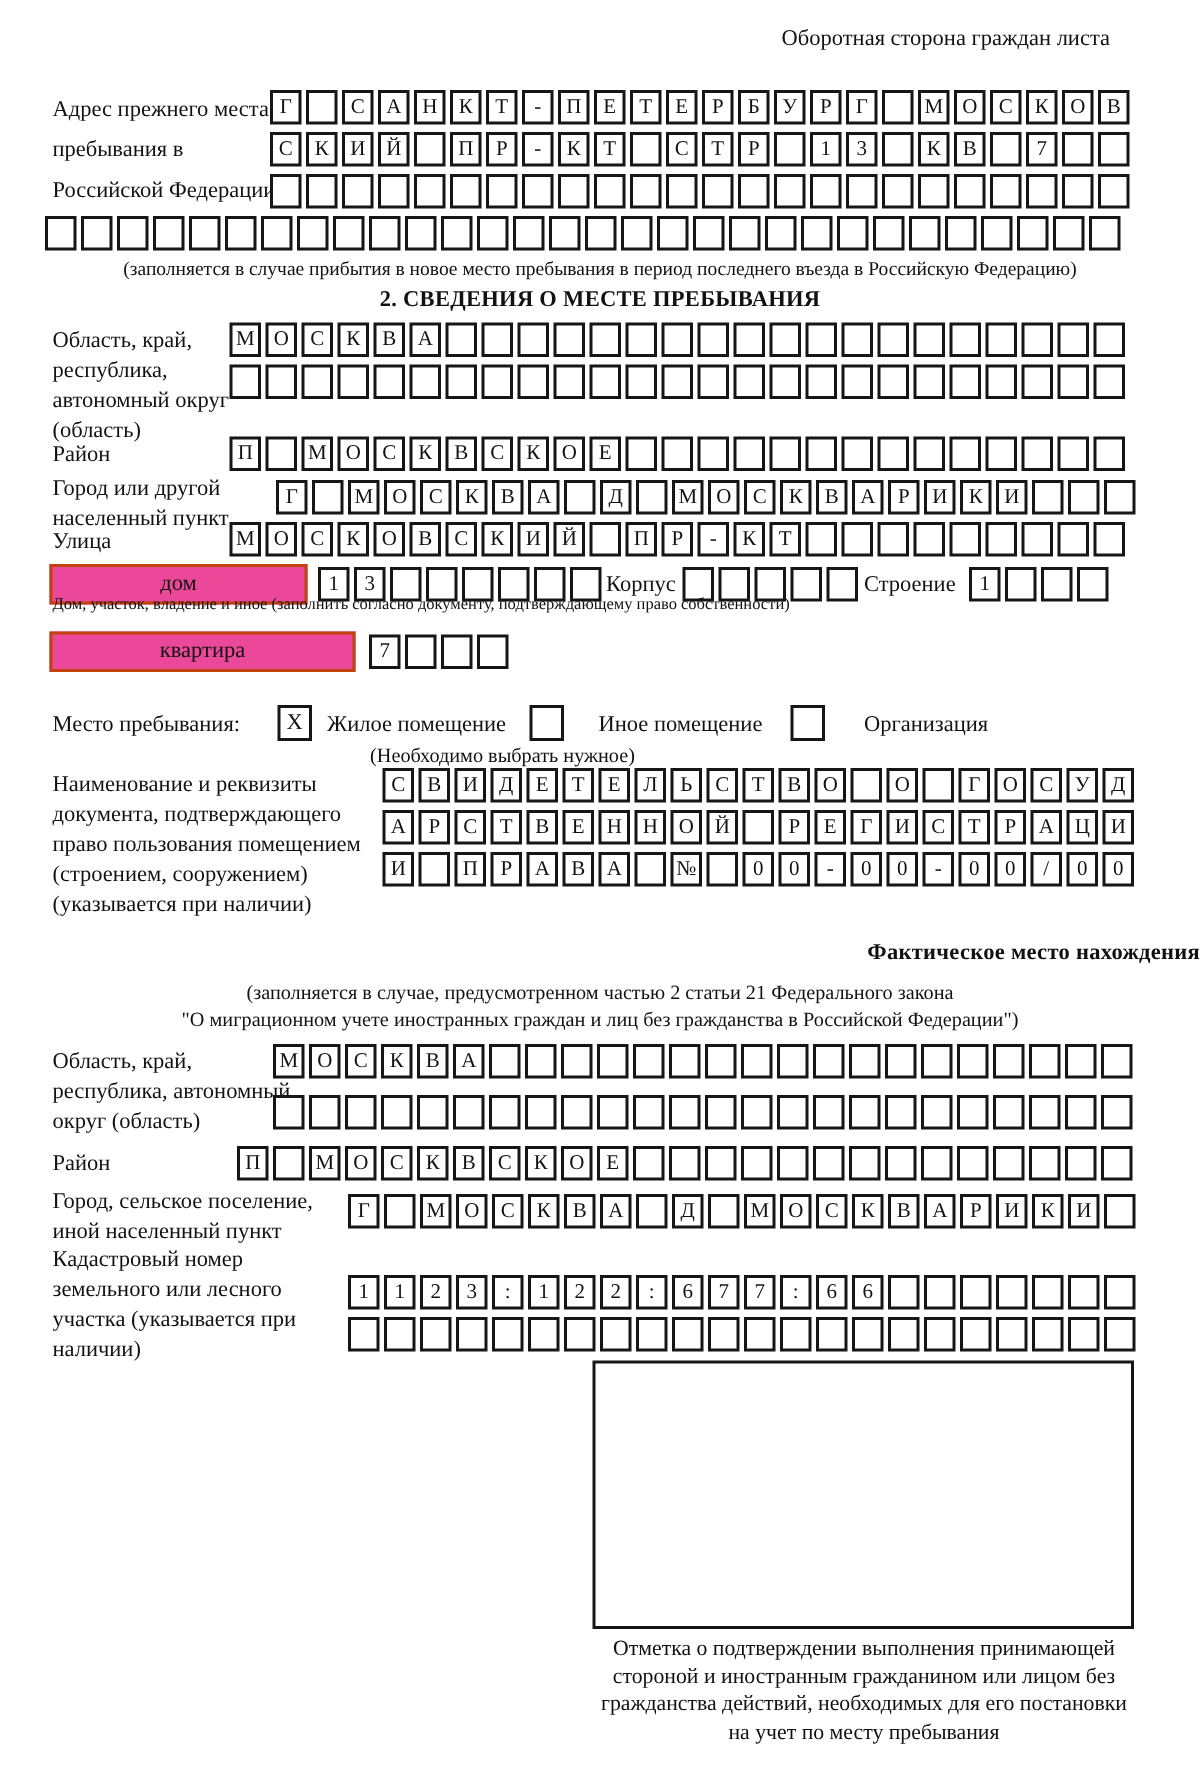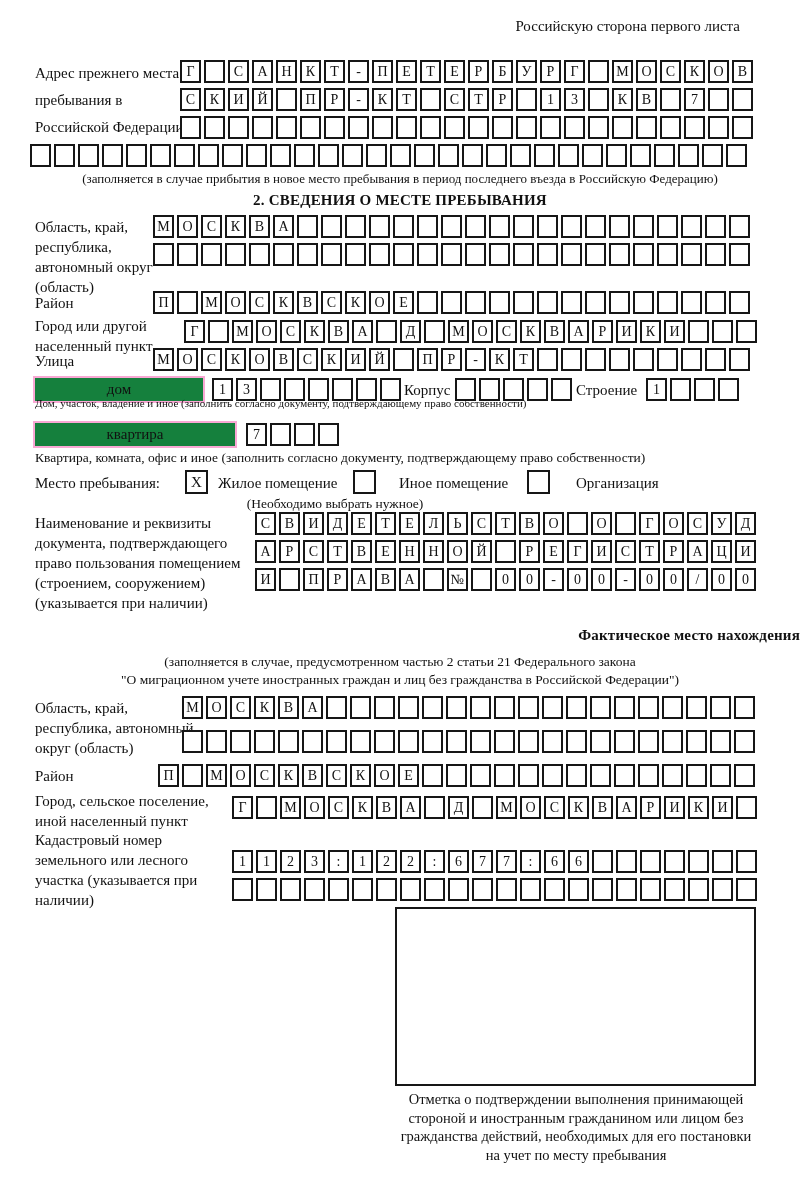--- a/index.html
+++ b/index.html
@@ -13,36 +13,36 @@
   .cap{font-size:13px;line-height:16px;}
   .title{font-size:15px;font-weight:bold;letter-spacing:.2px;}
   .center{text-align:center;width:800px;left:0;}
   .cellrow{display:flex;gap:3px;}
   .cell{
     width:21px;height:23px;box-sizing:border-box;border:2px solid #161616;
     display:flex;align-items:center;justify-content:center;
     font-size:14px;font-family:"Liberation Serif","DejaVu Serif",serif;flex:0 0 auto;background:#fff;
   }
   .labelbox{
-    box-sizing:border-box;border:2px solid #f9a8d4;height:27px;
-    display:flex;align-items:center;justify-content:center;font-size:15px;background:#15803d;
+    box-sizing:border-box;border:2px solid #c2410c;height:27px;
+    display:flex;align-items:center;justify-content:center;font-size:15px;background:#ec4899;
   }
   .checkbox{
     width:23px;height:24px;box-sizing:border-box;border:2px solid #161616;
     display:flex;align-items:center;justify-content:center;font-size:15px;background:#fff;
   }
   .stampbox{box-sizing:border-box;border:2.5px solid #161616;background:#fff;}
   .capline{display:block;}
 </style>
 </head>
 <body>
 
 <div id="page">
 
-  <div class="abs" style="left:0;top:18px;width:740px;text-align:right;font-size:15px;">Российскую сторона первого листа</div>
+  <div class="abs" style="left:0;top:18px;width:740px;text-align:right;font-size:15px;">Оборотная сторона граждан листа</div>
 
   <div class="abs lbl-wide" style="left:35px;top:60px;width:150px;">Адрес прежнего места пребывания в Российской Федерации</div>
   <div class="abs cellrow" style="left:180px;top:60px;">
       <span class="cell">Г</span>
       <span class="cell"></span>
       <span class="cell">С</span>
       <span class="cell">А</span>
       <span class="cell">Н</span>
       <span class="cell">К</span>
       <span class="cell">Т</span>
@@ -322,21 +322,20 @@
     </div>
   <div class="abs cap" style="left:35px;top:395px;font-size:11px;">Дом, участок, владение и иное (заполнить согласно документу, подтверждающему право собственности)</div>
 
   <div class="abs labelbox" style="left:33px;top:421px;width:204px;">квартира</div>
   <div class="abs cellrow" style="left:246px;top:423px;">
       <span class="cell">7</span>
       <span class="cell"></span>
       <span class="cell"></span>
       <span class="cell"></span>
     </div>
-  <div class="abs cap" style="left:35px;top:450px;font-size:13.5px;">Квартира, комната, офис и иное (заполнить согласно документу, подтверждающему право собственности)</div>
 
   <div class="abs lbl" style="left:35px;top:473px;">Место пребывания:</div>
   <div class="abs checkbox" style="left:185px;top:470px;">X</div>
   <div class="abs lbl" style="left:218px;top:473px;">Жилое помещение</div>
   <div class="abs checkbox" style="left:353px;top:470px;"></div>
   <div class="abs lbl" style="left:378px;top:473px;margin-left:21px;">Иное помещение</div>
   <div class="abs checkbox" style="left:527px;top:470px;"></div>
   <div class="abs lbl" style="left:576px;top:473px;">Организация</div>
   <div class="abs cap" style="left:175px;top:496px;width:320px;text-align:center;font-size:13.5px;">(Необходимо выбрать нужное)</div>
 

